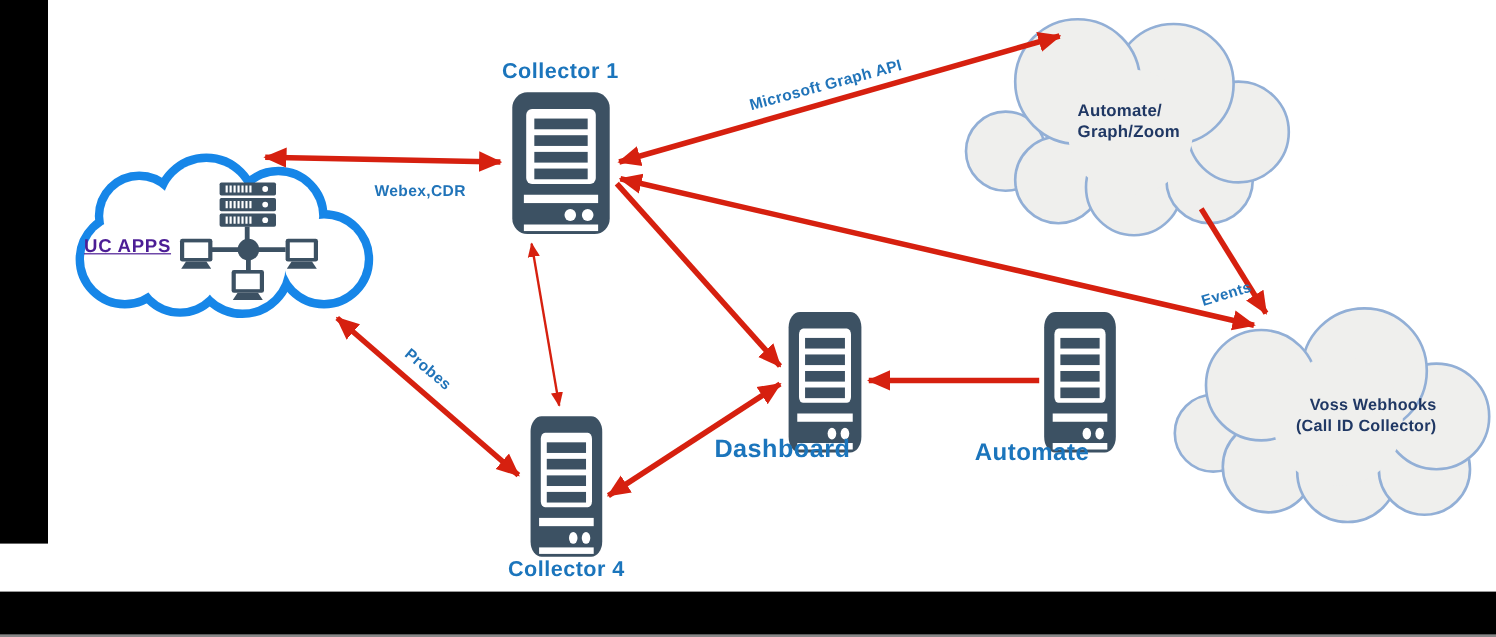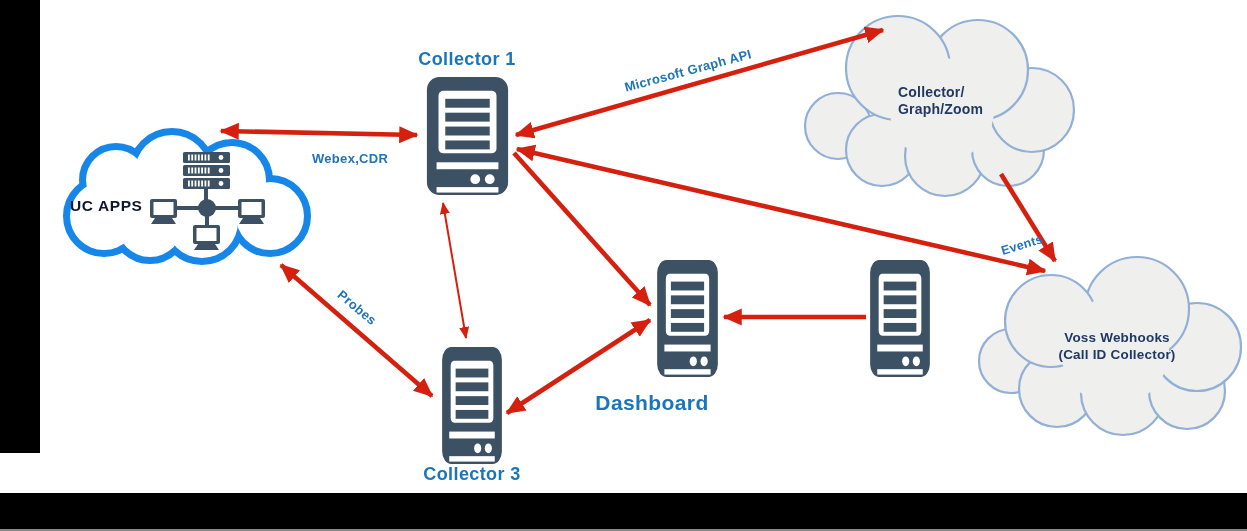--- a/index.html
+++ b/index.html
@@ -16,28 +16,28 @@
   .edge-label{
     position:absolute;color:#2174B9;font-weight:bold;font-size:13px;
     letter-spacing:.3px;white-space:nowrap;text-align:center;
   }
   .cloud-text{
     position:absolute;color:#203864;font-weight:bold;font-size:14px;
     line-height:17px;letter-spacing:.2px;white-space:pre-line;
   }
   #lbl-collector1{left:387px;top:49px;width:160px;font-size:18px;}
   #lbl-collector2{left:392px;top:464px;width:160px;font-size:18px;}
-  #lbl-dashboard{left:572px;top:363px;width:160px;font-size:21px;margin-top:28px;}
+  #lbl-dashboard{left:572px;top:363px;width:160px;font-size:21px;}
   #lbl-automate{left:780px;top:366px;width:160px;font-size:20px;}
-  #lbl-ucapps{left:70px;top:197px;color:#0f172a;font-size:15.5px;letter-spacing:.6px;}
+  #lbl-ucapps{left:70px;top:197px;color:#4c1d95;font-size:15.5px;letter-spacing:.6px;text-decoration:underline;}
   #lbl-syslog{left:312px;top:151px;}
   #lbl-graphapi{left:608px;top:63px;width:160px;transform:rotate(-15deg);}
   #lbl-probes{left:325px;top:300px;width:64px;transform:rotate(40deg);}
   #lbl-events{left:995px;top:238px;width:54px;font-size:12.5px;transform:rotate(-17deg);}
-  #voss-text{left:1037px;top:330px;width:160px;text-align:center;font-size:13.5px;line-height:16.5px;}
+  #voss-text{left:1037px;top:330px;width:160px;text-align:right;font-size:13.5px;line-height:16.5px;}
   #ms-text{left:898px;top:84px;}
   .arrow-line{stroke:#D6200F;fill:none;}
   .thick{stroke-width:4.6px;}
   .thin{stroke-width:2px;}
 </style>
 </head>
 <body>
 
 <div class="stage">
 
@@ -164,25 +164,26 @@
     <line class="arrow-line thin" x1="443" y1="203" x2="466" y2="338" marker-start="url(#ah-sm)" marker-end="url(#ah-sm)"></line>
     <line class="arrow-line thick" x1="516" y1="135" x2="883" y2="30" marker-start="url(#ah)" marker-end="url(#ah)"></line>
     <line class="arrow-line thick" x1="517" y1="149" x2="1045" y2="271" marker-start="url(#ah)" marker-end="url(#ah)"></line>
     <line class="arrow-line thick" x1="1001" y1="174" x2="1055" y2="261" marker-end="url(#ah)"></line>
     <line class="arrow-line thick" x1="514" y1="153" x2="650" y2="305" marker-end="url(#ah)"></line>
     <line class="arrow-line thick" x1="507" y1="413" x2="650" y2="320" marker-start="url(#ah)" marker-end="url(#ah)"></line>
     <line class="arrow-line thick" x1="866" y1="317" x2="724" y2="317" marker-end="url(#ah)"></line>
   </svg>
 
   <div class="node-label" id="lbl-collector1">Collector 1</div>
-  <div class="node-label" id="lbl-collector2">Collector 3</div>
+  <div class="node-label" id="lbl-collector2">Collector 4</div>
   <div class="node-label" id="lbl-dashboard">Dashboard</div>
+  <div class="node-label" id="lbl-automate">Automate</div>
   <div class="node-label" id="lbl-ucapps">UC APPS</div>
 
-  <div class="cloud-text" id="ms-text"><span>Collector/</span><br><span>Graph/Zoom</span></div>
+  <div class="cloud-text" id="ms-text"><span>Automate/</span><br><span>Graph/Zoom</span></div>
   <div class="cloud-text" id="voss-text"><span>Voss Webhooks</span><br><span>(Call ID Collector)</span></div>
 
   <div class="edge-label" id="lbl-syslog">Webex,CDR</div>
   <div class="edge-label" id="lbl-graphapi">Microsoft Graph API</div>
   <div class="edge-label" id="lbl-probes">Probes</div>
   <div class="edge-label" id="lbl-events">Events</div>
 
 </div>
 
 </body></html>

